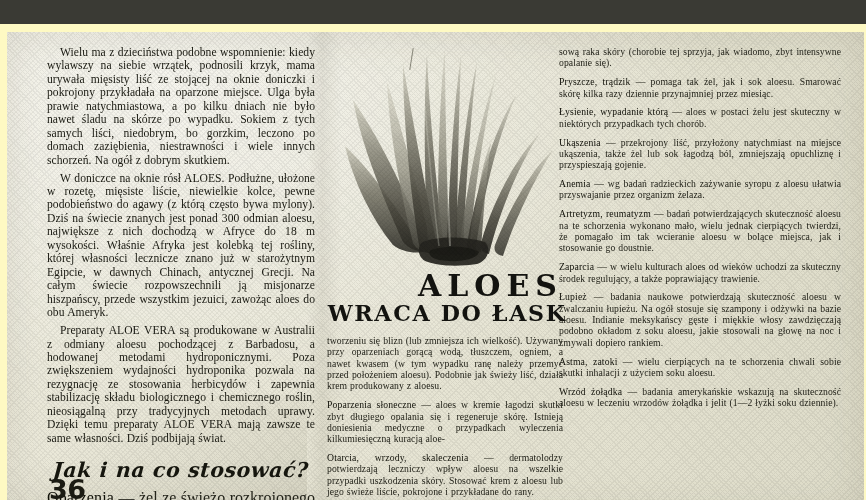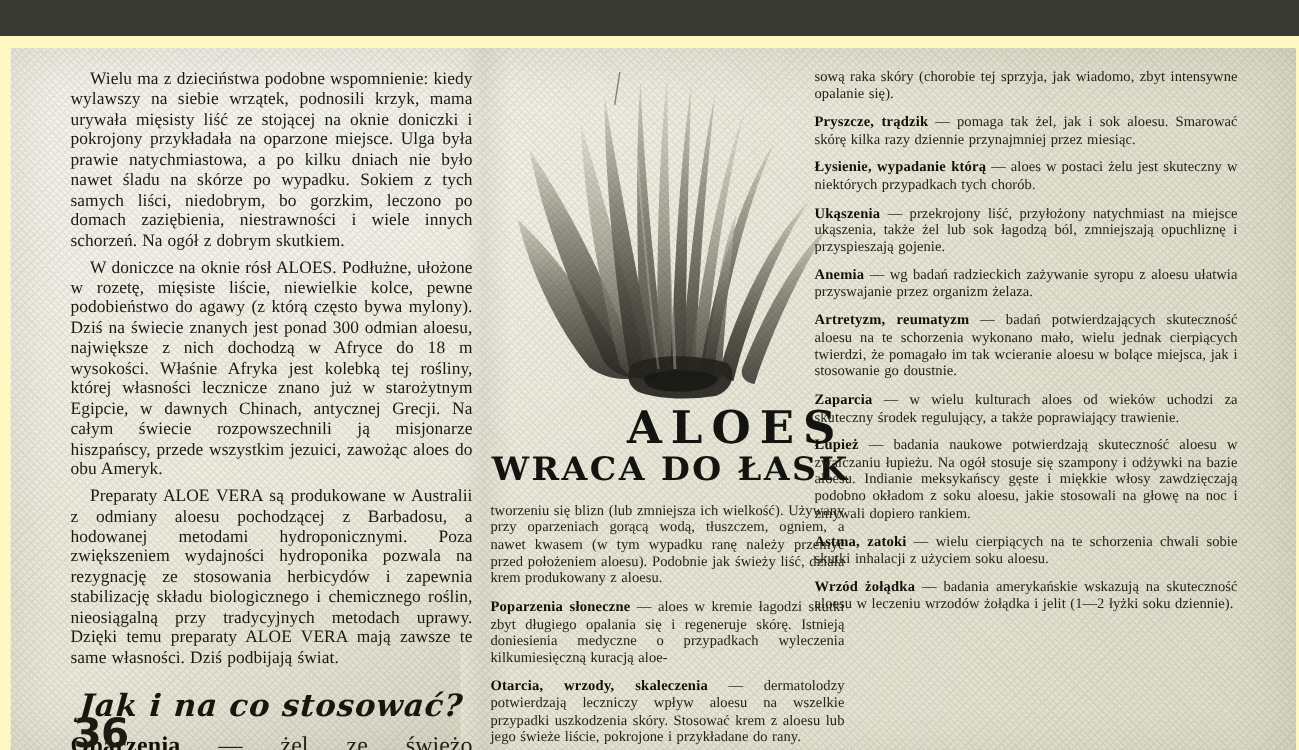--- a/index.html
+++ b/index.html
@@ -74,21 +74,21 @@
     pointer-events: none;
   }
 
   
   .col {
     position: absolute;
     color: #16160f;
   }
   #col-left  { left: 40px;  top: 14px; width: 268px; }
   #col-mid   { left: 320px; top: 14px; width: 236px; }
-  #col-right { left: 536px; top: 14px; width: 282px; }
+  #col-right { left: 552px; top: 14px; width: 282px; }
 
   p.body {
     margin: 0 0 0 0;
     font-family: "Liberation Serif", serif;
     font-size: 11.6px;
     line-height: 13.45px;
     text-align: justify;
     text-indent: 13px;
     letter-spacing: .04px;
     word-spacing: .4px;
@@ -107,21 +107,21 @@
     text-indent: 0;
   }
 
   p.entry {
     margin: 0;
     text-align: justify;
     font-family: "Liberation Serif", serif;
   }
   p.entry + p.entry { margin-top: 7.5px; }
   p.entry .term {
-    font-weight: bold;
+    font-weight: normal;
     color: #111109;
     letter-spacing: .15px;
   }
 
   
   #illo {
     position: relative;
     width: 236px;
     height: 222px;
     margin: 0 auto 2px auto;

